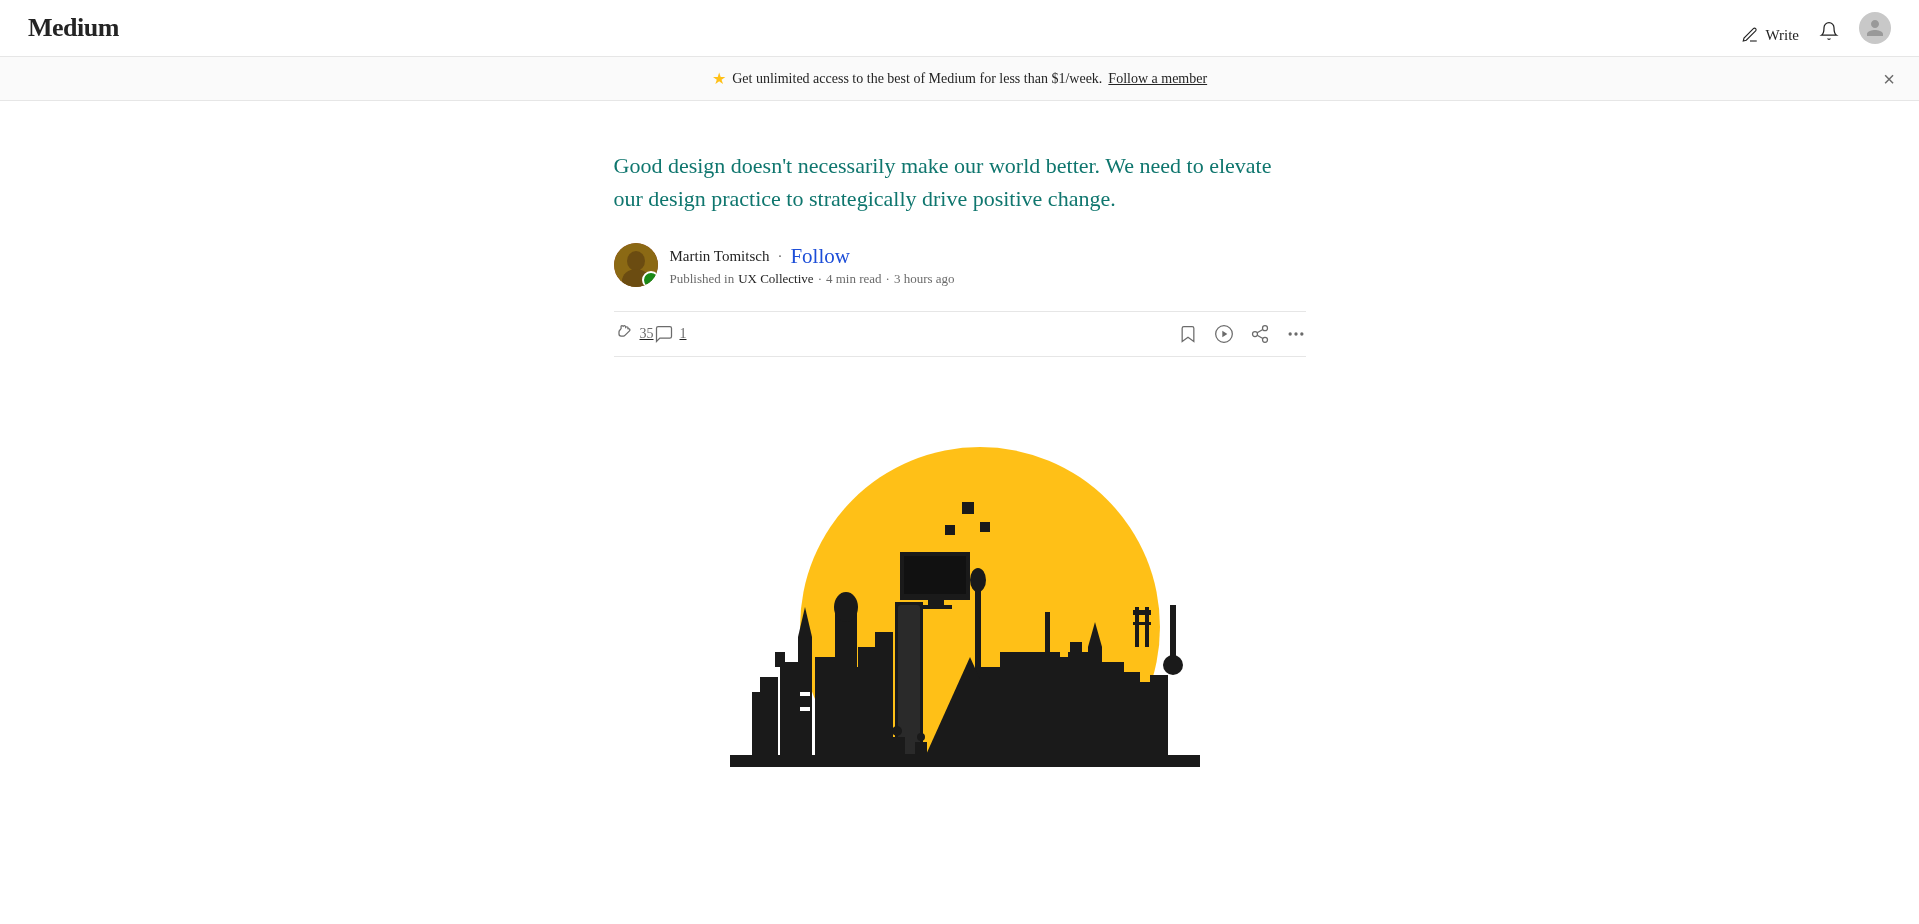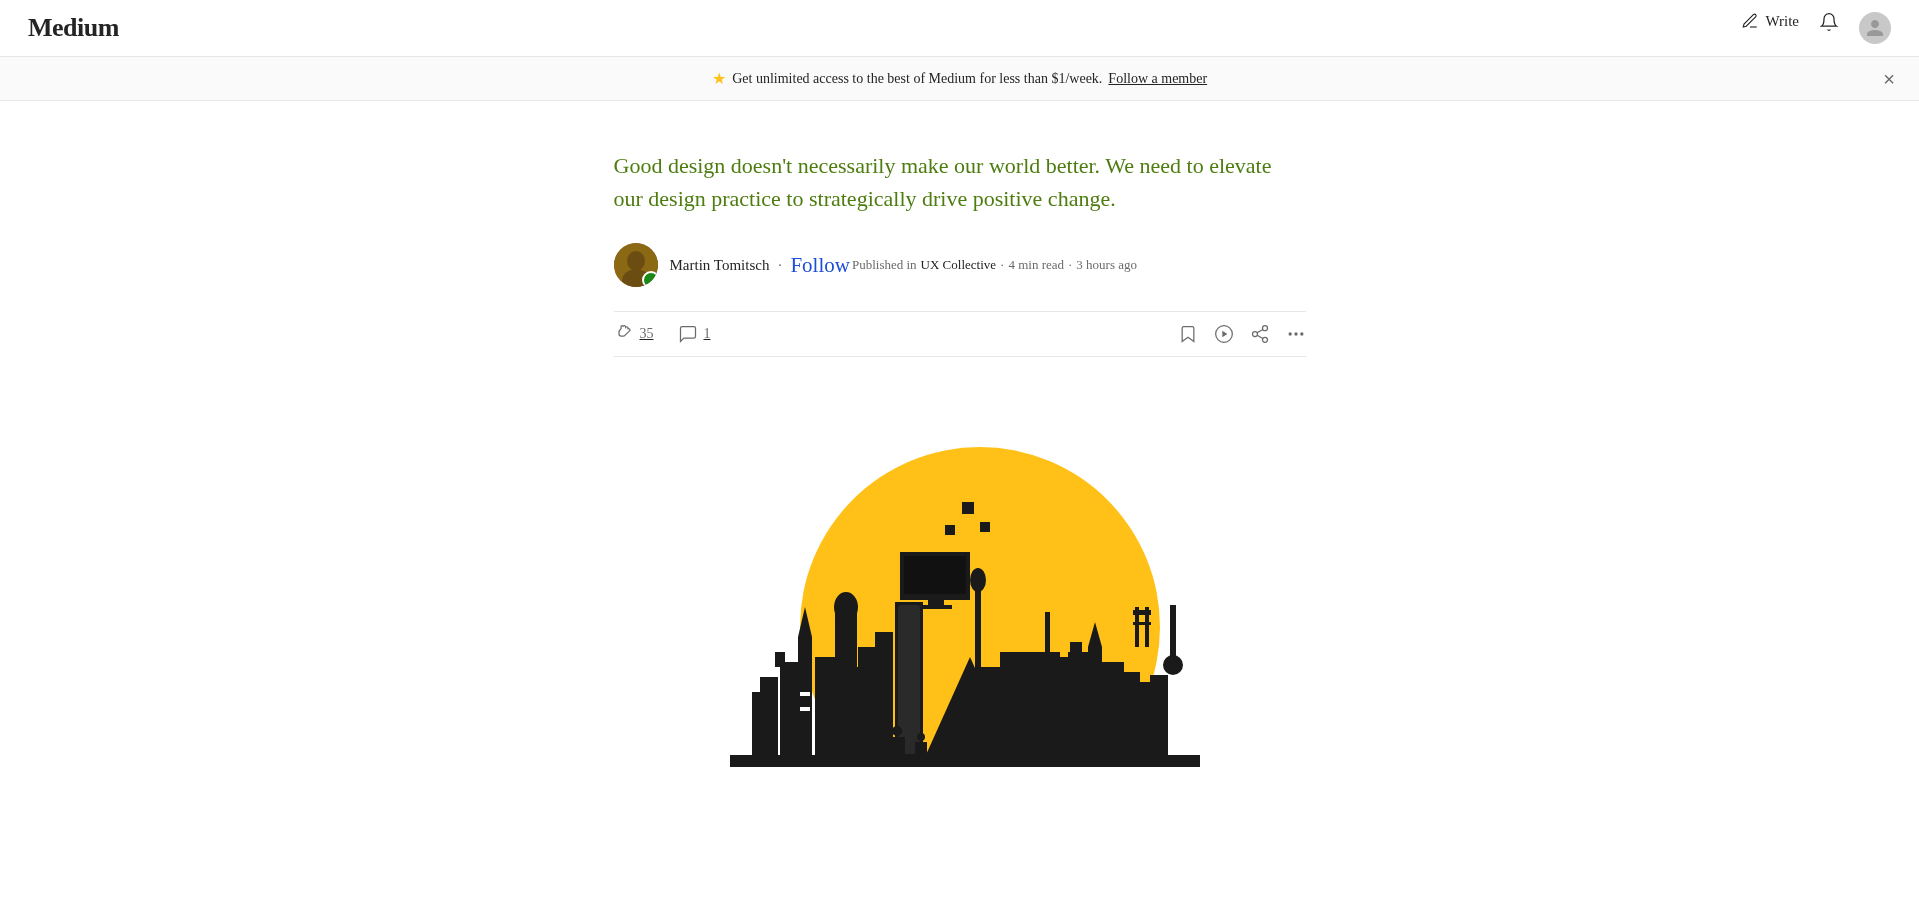--- a/index.html
+++ b/index.html
@@ -46,21 +46,21 @@
       color: #6b6b6b;
       outline: none;
       width: 100%;
     }
     .search-icon-svg {
       color: #6b6b6b;
       flex-shrink: 0;
     }
     .header-right {
       display: flex;
-      align-items: flex-start;
+      align-items: flex-end;
       gap: 20px;
     }
     .write-btn {
       display: flex;
       align-items: center;
       gap: 6px;
       font-size: 15px;
       color: #242424;
       background: none;
       border: none;
@@ -133,21 +133,21 @@
       font-size: 42px;
       font-weight: 700;
       line-height: 1.2;
       color: #242424;
       margin-bottom: 16px;
       letter-spacing: -0.5px;
     }
     .article-subtitle {
       font-family: Georgia, 'Times New Roman', serif;
       font-size: 22px;
-      color: #4d7c0f;
+      color: #0f766e;
       line-height: 1.5;
       margin-bottom: 28px;
       font-weight: 400;
     }
     .author-row {
       display: flex;
       align-items: center;
       gap: 12px;
       margin-bottom: 24px;
     }
@@ -174,21 +174,21 @@
       right: -2px;
       width: 18px;
       height: 18px;
       border-radius: 50%;
       background: #1a8917;
       border: 2px solid #fff;
       display: flex;
       align-items: center;
       justify-content: center;
     }
-    .author-info { display: flex; flex-direction: row; gap: 2px; }
+    .author-info { display: flex; flex-direction: column; gap: 2px; }
     .author-name-row {
       display: flex;
       align-items: center;
       gap: 8px;
       font-size: 15px;
       color: #242424;
     }
     .author-name {
       font-weight: 500;
       font-size: 15px;
@@ -223,21 +223,21 @@
       align-items: center;
       justify-content: space-between;
       padding: 12px 0;
       border-top: 1px solid #e6e6e6;
       border-bottom: 1px solid #e6e6e6;
       margin-bottom: 40px;
     }
     .action-bar-left {
       display: flex;
       align-items: center;
-      gap: 24px;
+      gap: 0;
       text-decoration: underline;
     }
     .action-bar-right {
       display: flex;
       align-items: center;
       gap: 16px;
     }
     .action-btn {
       display: flex;
       align-items: center;

